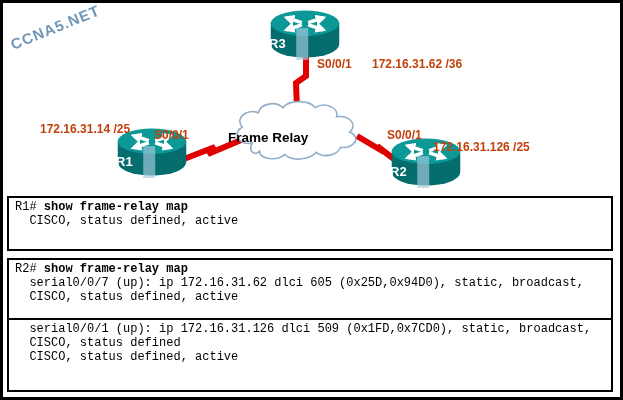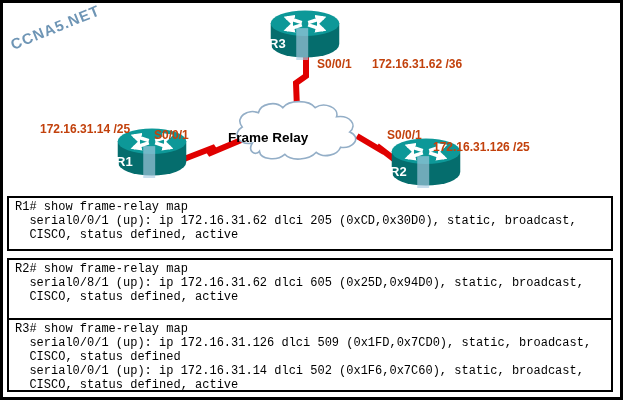--- a/index.html
+++ b/index.html
@@ -29,21 +29,21 @@
   .lbl{
     position:absolute;white-space:nowrap;color:#c2410c;z-index:4;
     font:bold 12px "Liberation Sans",sans-serif;
   }
   .term{
     position:absolute;left:4px;width:606px;box-sizing:border-box;
     border:2px solid #000;background:#fff;padding:2px 2px 0 6px;
     font:12px "Liberation Mono",monospace;line-height:14px;color:#000;z-index:5;
   }
   .term-line{white-space:pre;}
-  .cmd{font-weight:normal;margin-top:32px;}
+  .cmd{font-weight:bold;margin-top:32px;}
   #t1{top:193px;height:55px;}
   #t2{top:255px;height:68px;}
   #t3{top:315px;height:74px;}
 </style>
 </head>
 <body>
 
 <div class="frame">
 
   <div class="watermark">CCNA5.NET</div>
@@ -128,31 +128,28 @@
 
   <span class="lbl" style="left:314px;top:54px;">S0/0/1</span>
   <span class="lbl" style="left:369px;top:54px;">172.16.31.62 /36</span>
   <span class="lbl" style="left:37px;top:119px;">172.16.31.14 /25</span>
   <span class="lbl" style="left:151px;top:125px;">S0/0/1</span>
   <span class="lbl" style="left:384px;top:125px;">S0/0/1</span>
   <span class="lbl" style="left:430px;top:125px;margin-top:12px;">172.16.31.126 /25</span>
 
   <div class="term" id="t1">
     <div class="term-line"><span>R1# </span><span class="cmd">show frame-relay map</span></div>
-    <div class="term-line">  serial0/0/1 (up): ip 172.16.31.62 dlci 205 (0xCD,0x30D0), static, broadcast,</div>
     <div class="term-line">  CISCO, status defined, active</div>
   </div>
 
   <div class="term" id="t2">
     <div class="term-line"><span>R2# </span><span class="cmd">show frame-relay map</span></div>
-    <div class="term-line">  serial0/8/1 (up): ip 172.16.31.62 dlci 605 (0x25D,0x94D0), static, broadcast,</div>
+    <div class="term-line">  serial0/0/7 (up): ip 172.16.31.62 dlci 605 (0x25D,0x94D0), static, broadcast,</div>
     <div class="term-line">  CISCO, status defined, active</div>
   </div>
 
   <div class="term" id="t3">
-    <div class="term-line"><span>R3# </span><span class="cmd">show frame-relay map</span></div>
     <div class="term-line">  serial0/0/1 (up): ip 172.16.31.126 dlci 509 (0x1FD,0x7CD0), static, broadcast,</div>
     <div class="term-line">  CISCO, status defined</div>
-    <div class="term-line">  serial0/0/1 (up): ip 172.16.31.14 dlci 502 (0x1F6,0x7C60), static, broadcast,</div>
     <div class="term-line">  CISCO, status defined, active</div>
   </div>
 
 </div>
 
 </body></html>

